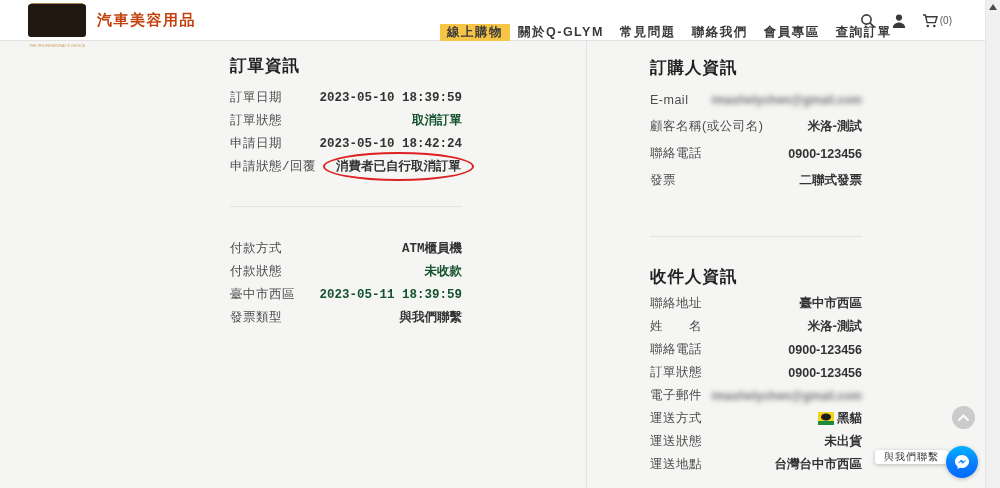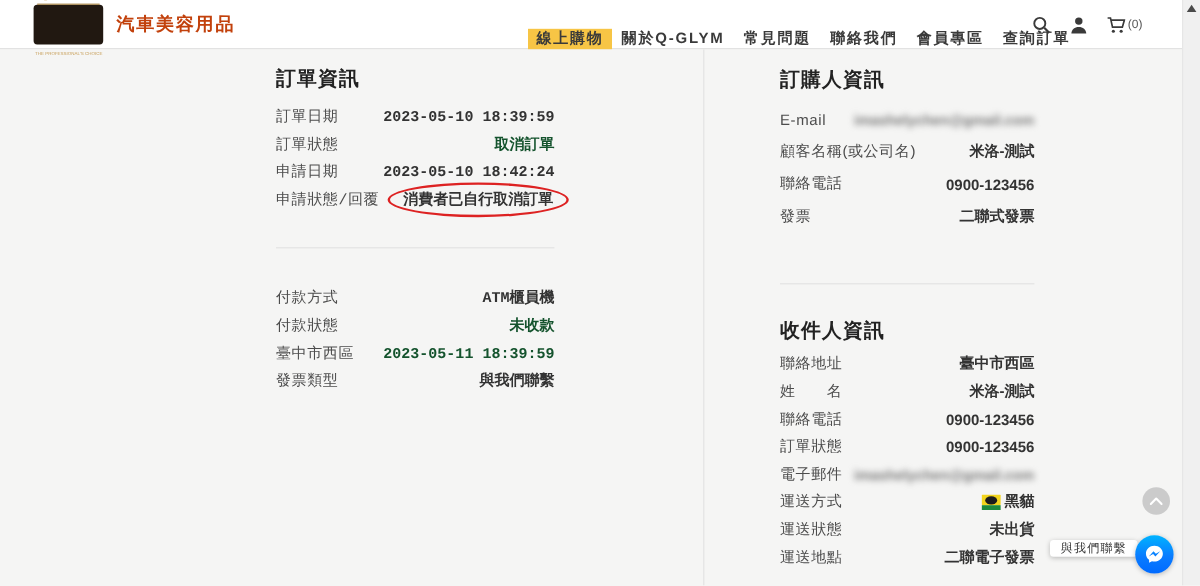--- a/index.html
+++ b/index.html
@@ -269,21 +269,21 @@
             </svg>
             <span>黑貓</span>
           </span>
         </div>
         <div class="row">
           <span class="label">運送狀態</span>
           <span class="value">未出貨</span>
         </div>
         <div class="row">
           <span class="label">運送地點</span>
-          <span class="value">二聯電子發票</span>
+          <span class="value">台灣台中市西區</span>
         </div>
       </div>
 
     </div>
   </div>
 </div>
 
 <div class="scroll-top">
   <svg width="11" height="7" viewBox="0 0 11 7">
     <polyline points="1,6 5.5,1.5 10,6" fill="none" stroke="#fff" stroke-width="1.8" stroke-linecap="round" stroke-linejoin="round"></polyline>

